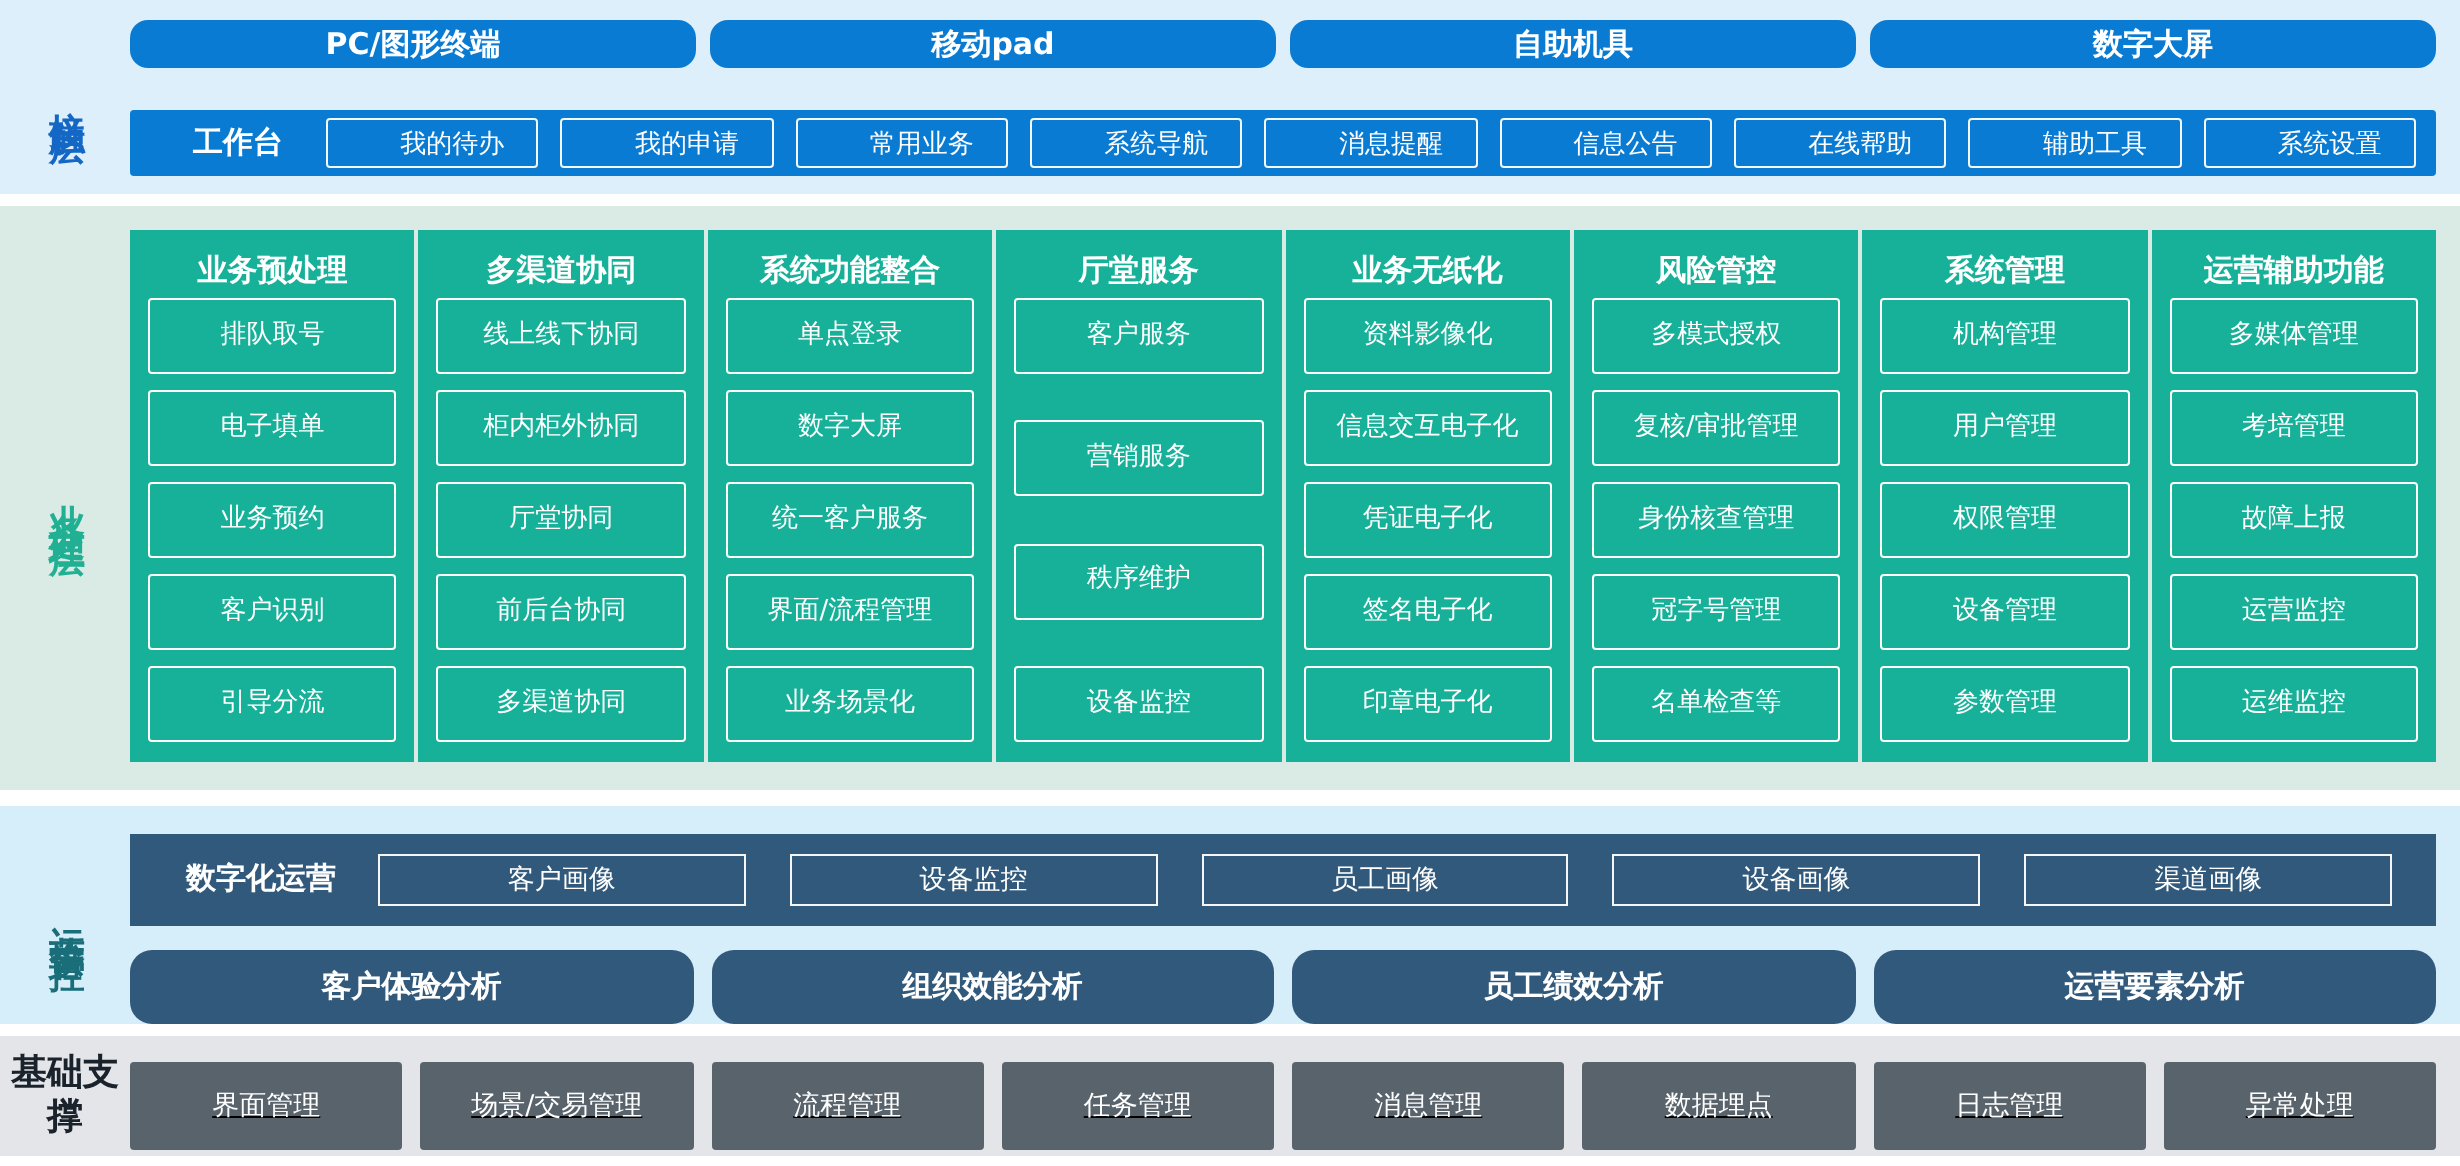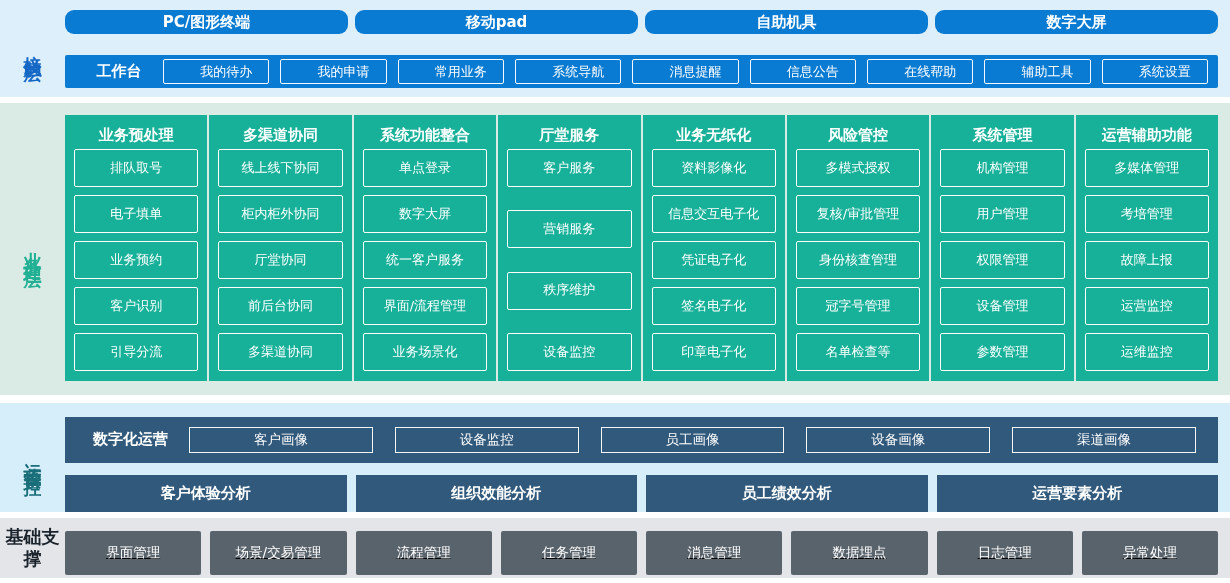--- a/index.html
+++ b/index.html
@@ -37,21 +37,21 @@
   .chip{height:38px;border:1px solid #ffffff;border-radius:2px;color:#fff;font-size:13px;line-height:1.15;display:flex;align-items:center;justify-content:center;text-align:center;white-space:pre-line;}
 
   
   .band-ops{height:109px;background:var(--band-ops);margin-bottom:6px;}
   .band-ops .band-label{color:var(--label-teal);}
   .digital-bar{margin-top:14px;height:47px;background:var(--steel);display:flex;align-items:center;padding:0 14px;}
   .digital-label{color:#fff;font-weight:bold;font-size:15px;flex:0 0 110px;padding-left:14px;}
   .digital-items{flex:1;display:flex;gap:22px;padding-right:8px;}
   .digital-btn{flex:1;height:26px;border:1px solid rgba(255,255,255,.95);color:#fff;font-size:13.5px;display:flex;align-items:center;justify-content:center;white-space:nowrap;}
   .analysis-row{margin-top:12px;height:38px;display:flex;gap:9px;}
-  .analysis-btn{flex:1;background:var(--steel);border-radius:0;color:#fff;font-weight:bold;font-size:15px;display:flex;align-items:center;justify-content:center;}
+  .analysis-btn{flex:1;background:var(--steel);border-radius:11px;color:#fff;font-weight:bold;font-size:15px;display:flex;align-items:center;justify-content:center;}
 
   
   .band-foundation{height:60px;background:var(--band-gray);align-items:center;}
   .band-foundation .band-label{color:var(--label-dark);}
   .fnd-row{margin-top:9px;height:44px;display:flex;gap:9px;text-decoration:underline;}
   .fnd-box{flex:1;background:var(--slate);border-radius:2px;color:#fff;font-size:13.5px;display:flex;align-items:center;justify-content:center;white-space:nowrap;}
 </style>
 </head>
 <body>
 

